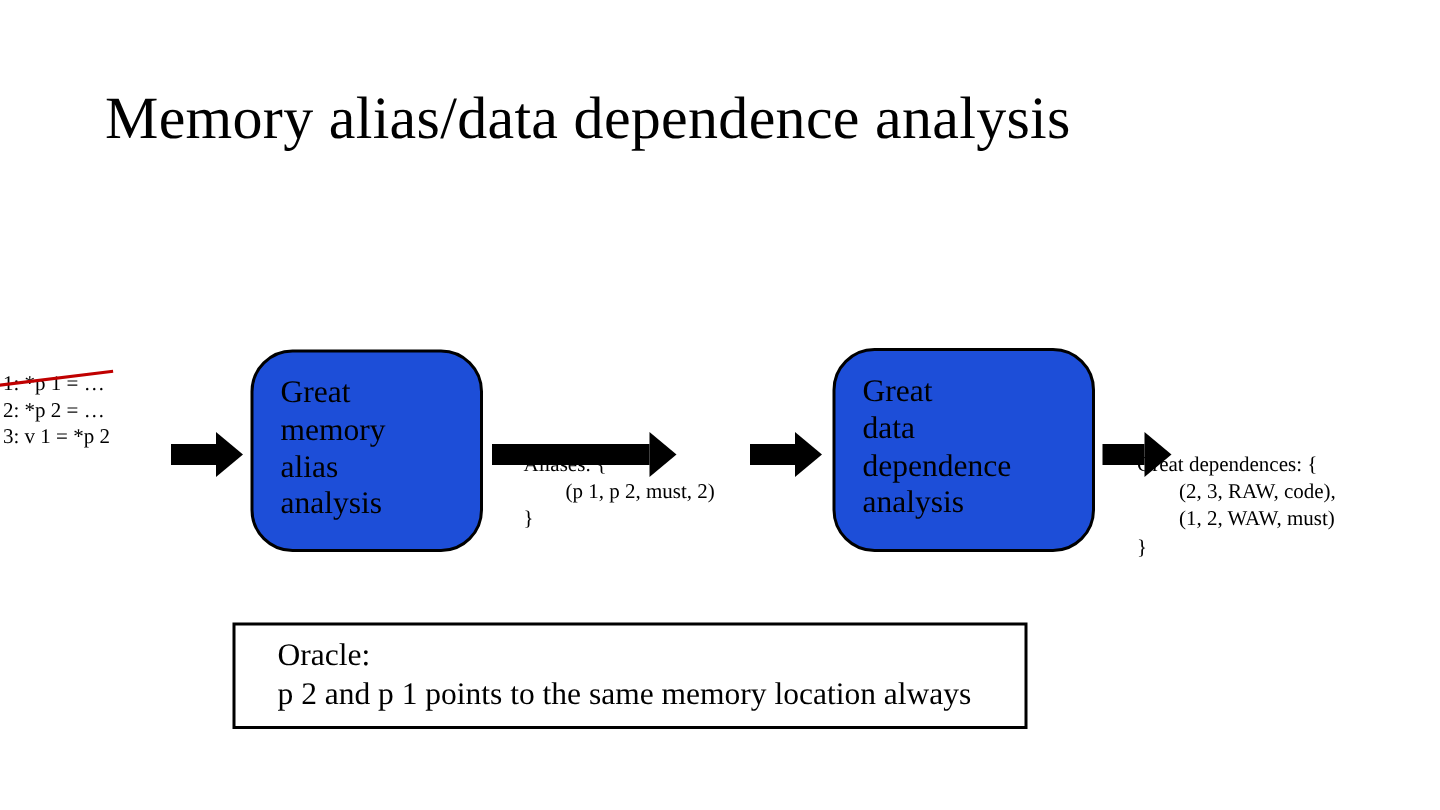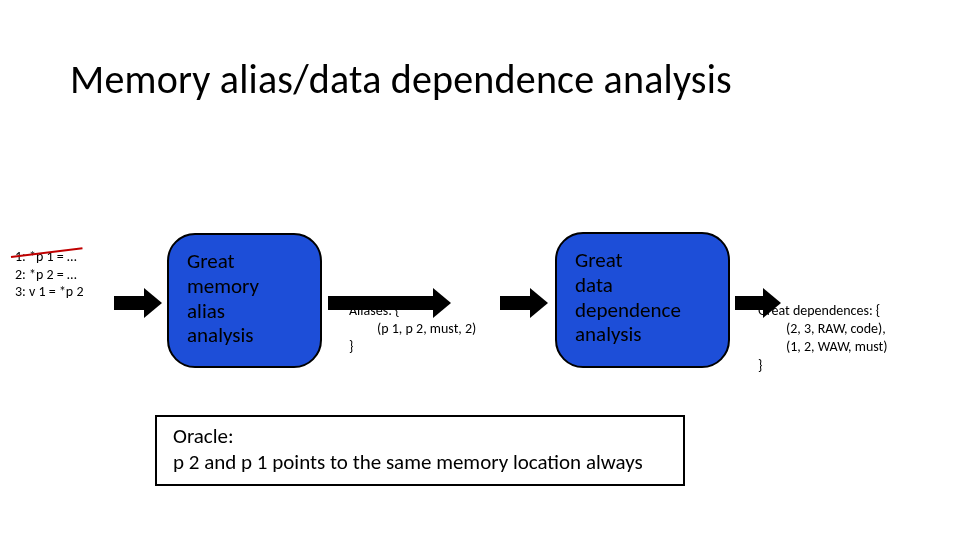--- a/index.html
+++ b/index.html
@@ -9,20 +9,21 @@
     height: 540px;
     background: #fff;
     font-family: Calibri, "Segoe UI", Arial, sans-serif;
     color: #000;
     overflow: hidden;
   }
   .slide {
     position: relative;
     width: 960px;
     height: 396px;
+    font-family: Liberation Serif, serif;
   }
   .title {
     position: absolute;
     left: 70px;
     top: 55px;
     font-size: 40px;
     font-weight: 400;
     letter-spacing: 0.2px;
   }
   .question {
@@ -30,21 +31,21 @@
     right: 50px;
     top: 155px;
     width: 360px;
     font-size: 21px;
     font-weight: 700;
     color: #BF0000;
     line-height: 1.2;
   }
   .code {
     position: absolute;
-    left: 15px;
+    left: 2px;
     top: 248px;
     font-size: 14px;
     line-height: 1.25;
     white-space: nowrap;
   }
   .code .struck {
     position: relative;
     display: inline-block;
   }
   .code .struck::after {
@@ -91,21 +92,21 @@
     line-height: 1.3;
     white-space: nowrap;
   }
   .result .indent { padding-left: 28px; display: block; }
   .oracle {
     position: absolute;
     left: 155px;
     top: 415px;
     width: 530px;
     border: 2px solid #000;
-    padding: 6px 12px 8px 16px;
+    padding: 6px 12px 8px 28px;
     font-size: 21px;
     line-height: 1.25;
     box-sizing: border-box;
   }
 </style>
 </head>
 <body>
 
 <div class="slide">
 

